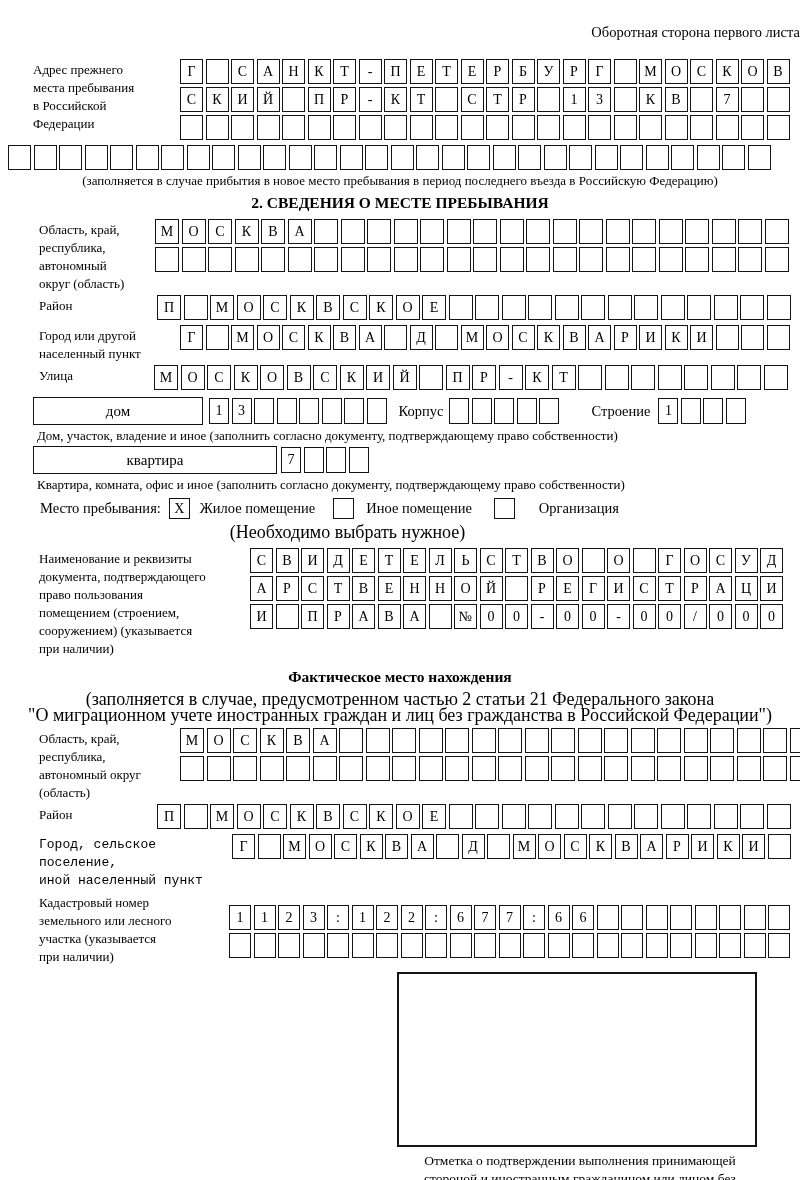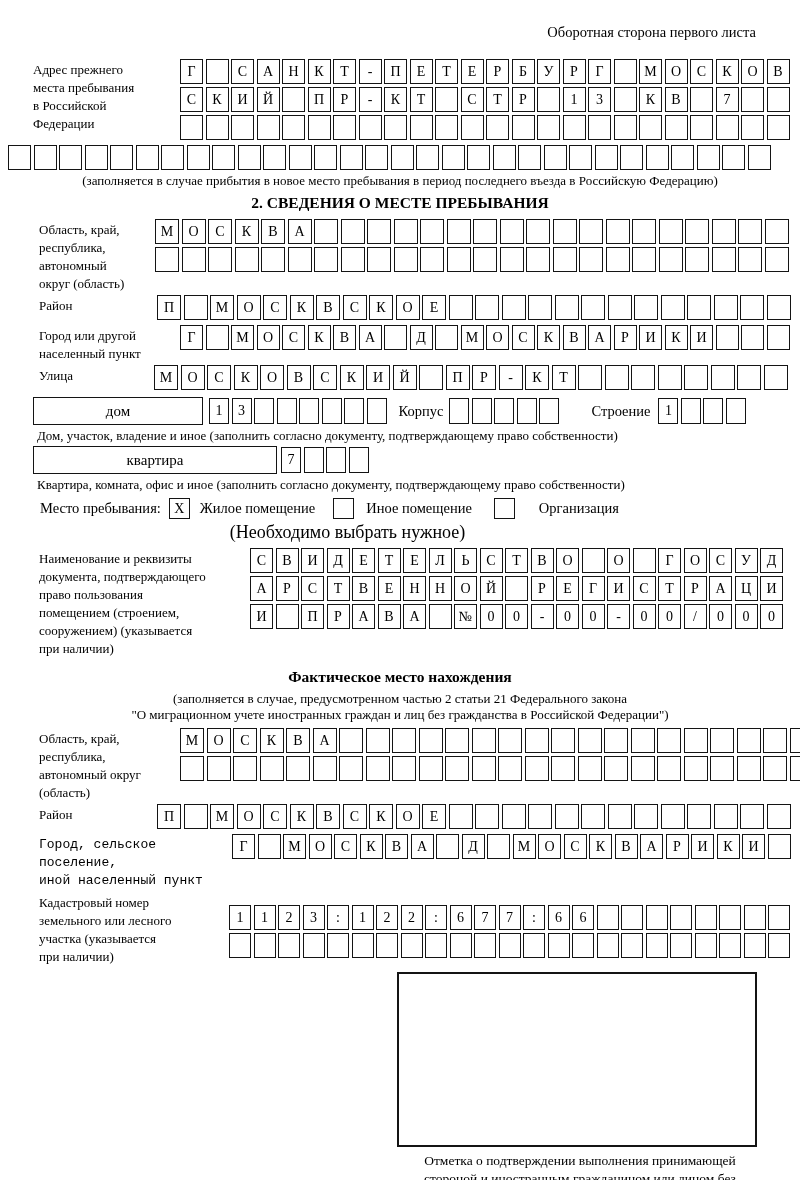--- a/index.html
+++ b/index.html
@@ -1,19 +1,19 @@
 <!DOCTYPE html>
 <html><head>
 <meta charset="utf-8">
 <style>
   html,body{margin:0;padding:0;background:#ffffff;}
   body{width:800px;height:1180px;font-family:"Liberation Serif",serif;color:#000;}
   .page{position:relative;width:800px;height:1180px;overflow:hidden;background:#fff;}
 
-  .header-note{padding-top:24px;padding-right:44px;text-align:right;font-size:14.5px;}
+  .header-note{padding-top:24px;text-align:right;font-size:14.5px;}
 
   .field{display:flex;align-items:flex-start;margin-left:39px;margin-bottom:2px;}
   .field .label{font-size:13px;line-height:18px;white-space:pre-line;flex:none;padding-top:2px;}
 
   .rows{display:flex;flex-direction:column;}
   .box-row{display:flex;gap:2.5px;margin-bottom:3px;}
   .cell{box-sizing:border-box;flex:none;width:23px;height:25px;border:1.7px solid #141414;
         display:flex;align-items:center;justify-content:center;font-size:14px;background:#fff;}
   .w24 .cell{width:24px;}
   .w22 .cell{width:22px;}
@@ -28,21 +28,21 @@
   .house-row{display:flex;align-items:center;margin-left:33px;margin-top:4px;margin-bottom:3px;}
   .widebox{box-sizing:border-box;height:28px;border:1.8px solid #141414;display:flex;
            align-items:center;justify-content:center;font-size:15px;flex:none;background:#fff;}
   .inline-label{font-size:14.5px;flex:none;}
 
   .stay-row{display:flex;align-items:center;margin-left:40px;margin-top:6px;font-size:14.5px;}
   .checkbox{box-sizing:border-box;width:21px;height:21px;border:1.8px solid #141414;flex:none;
             display:flex;align-items:center;justify-content:center;font-size:14px;background:#fff;}
   .hint{margin-left:175px;width:345px;text-align:center;font-size:18px;margin-top:3px;margin-bottom:5px;}
 
-  .act-caption{text-align:center;font-size:13px;line-height:16px;margin-bottom:5px;white-space:pre-line;}
+  .act-caption{text-align:center;font-size:18px;line-height:16px;margin-bottom:5px;white-space:pre-line;}
 
   .pad-top-row{padding-top:13px;}
 
   .stamp-box{box-sizing:border-box;margin-left:397px;margin-top:6px;width:360px;height:175px;
              border:2px solid #141414;background:#fff;}
   .stamp-caption{margin-left:390px;width:380px;text-align:center;font-size:13.5px;line-height:17.5px;
                  margin-top:5px;white-space:pre-line;}
 </style>
 </head>
 <body>

